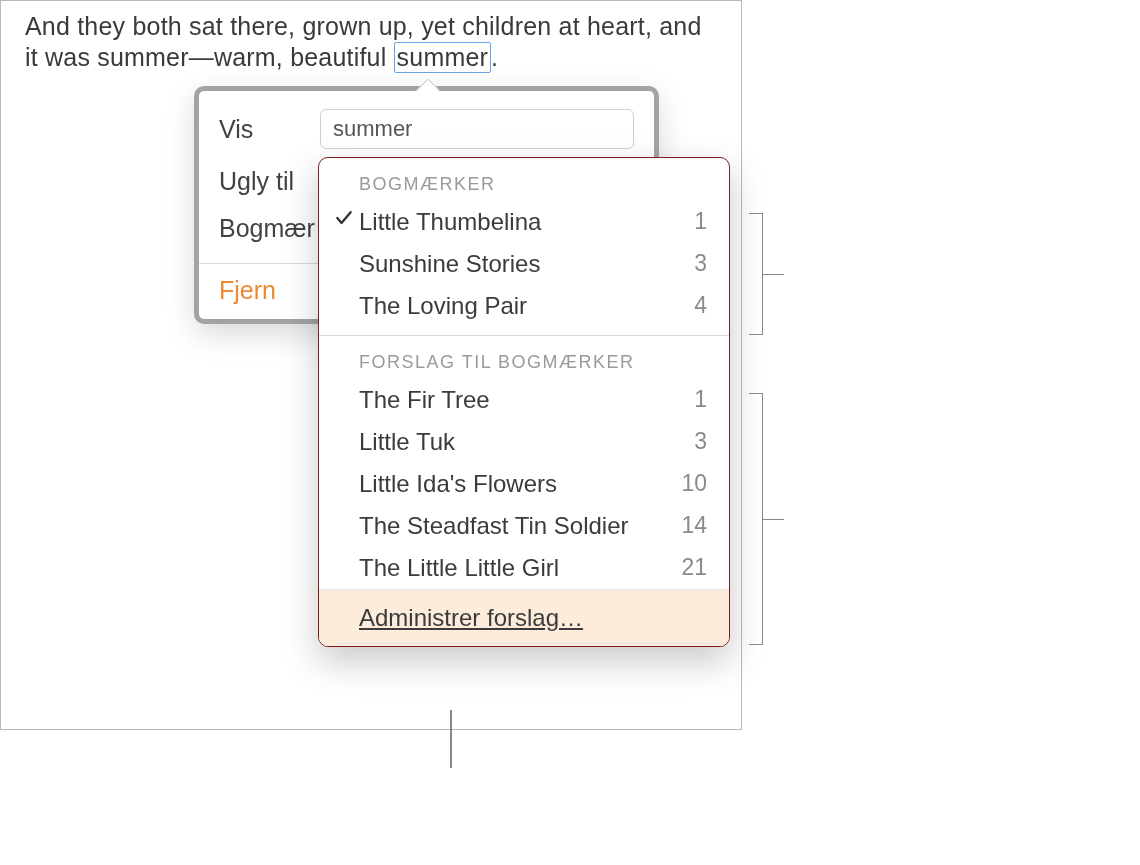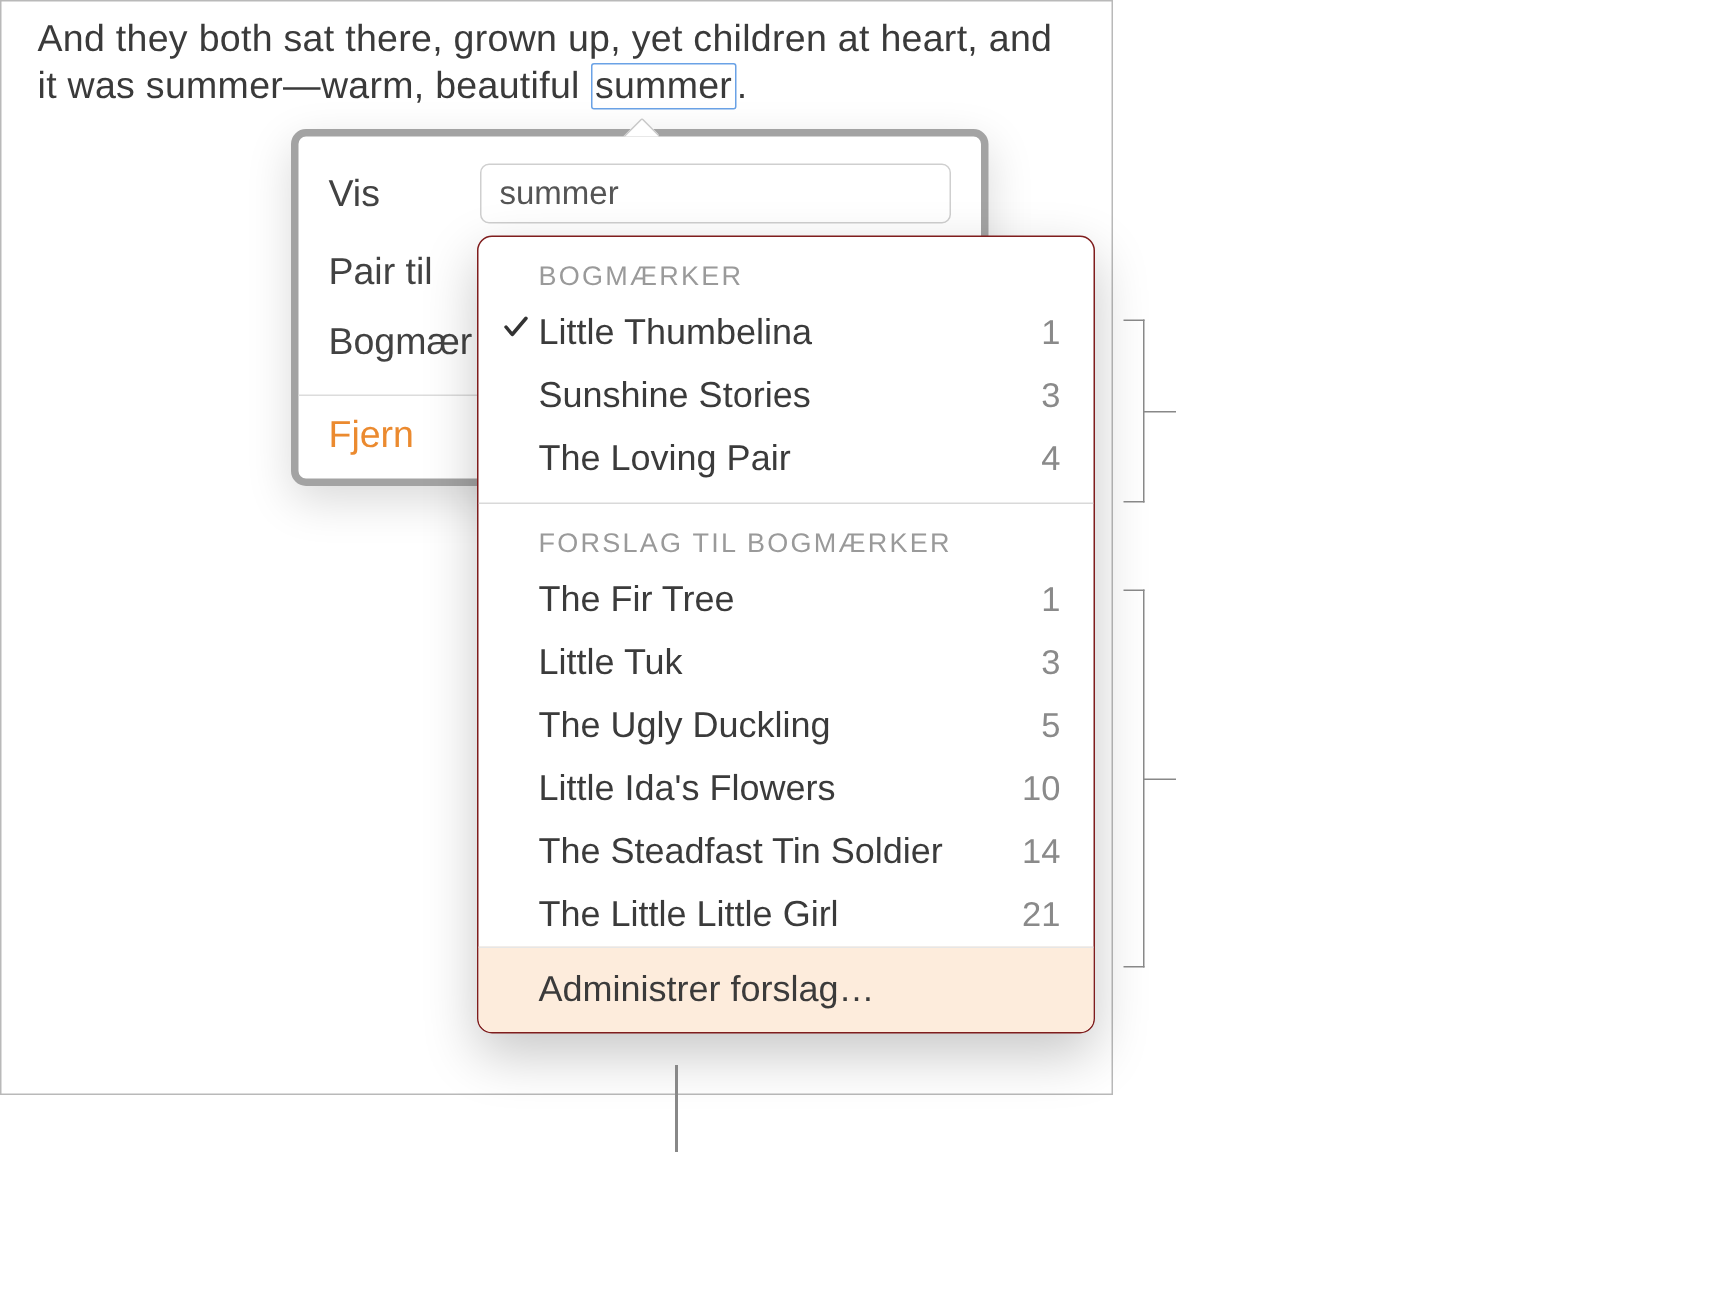--- a/index.html
+++ b/index.html
@@ -179,20 +179,21 @@
     background: #d9d9d9;
     margin: 8px 0 0 0;
   }
   .manage-item {
     padding: 14px 20px 14px 40px;
     background: #fdecdc;
     border-top: 1px solid #e6e6e6;
     cursor: pointer;
     font-size: 24px;
     color: #3b3b3b;
+    text-decoration: underline;
   }
 
   
   .bracket {
     position: absolute;
     border-right: 1.5px solid #888;
   }
   .bracket::before, .bracket::after {
     content: "";
     position: absolute;
@@ -242,21 +243,21 @@
 </div>
 
 <div class="popover1">
   <div class="popover1-arrow"></div>
   <div class="popover1-body">
     <div class="row">
       <div class="row-label">Vis</div>
       <input type="text" class="text-input" value="summer" style="">
     </div>
     <div class="row">
-      <div class="row-label">Pair til</div>
+      <div class="row-label">Ugly til</div>
     </div>
     <div class="row" style="margin-bottom:14px;">
       <div class="row-label">Bogmær</div>
     </div>
   </div>
   <div class="popover1-footer">
     <button class="remove-btn">Fjern</button>
   </div>
 </div>
 
@@ -294,25 +295,20 @@
     <span class="item-label">The Fir Tree</span>
     <span class="item-count">1</span>
   </div>
   <div class="item">
     <span class="check-col"></span>
     <span class="item-label">Little Tuk</span>
     <span class="item-count">3</span>
   </div>
   <div class="item">
     <span class="check-col"></span>
-    <span class="item-label">The Ugly Duckling</span>
-    <span class="item-count">5</span>
-  </div>
-  <div class="item">
-    <span class="check-col"></span>
     <span class="item-label">Little Ida's Flowers</span>
     <span class="item-count">10</span>
   </div>
   <div class="item">
     <span class="check-col"></span>
     <span class="item-label">The Steadfast Tin Soldier</span>
     <span class="item-count">14</span>
   </div>
   <div class="item">
     <span class="check-col"></span>

